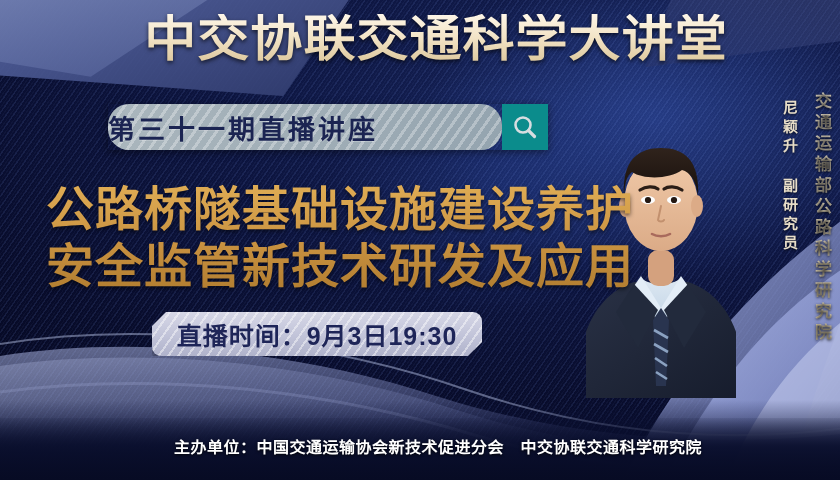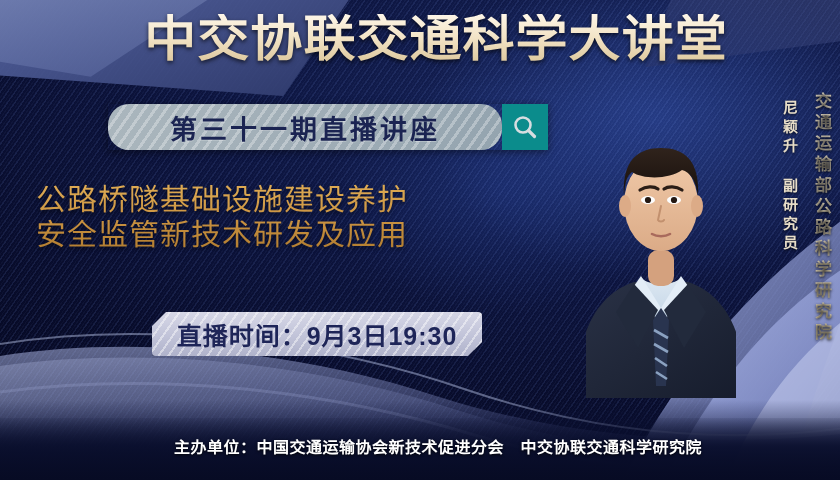--- a/index.html
+++ b/index.html
@@ -95,21 +95,21 @@
   .subbar{
     position:absolute;left:108px;top:104px;
     width:440px;height:46px;
     display:flex;align-items:stretch;
     box-shadow:0 2px 8px rgba(0,0,0,.45);
   }
   .subbar-body{
     position:relative;flex:1;
     background:linear-gradient(90deg,#aab6bd 0%,#9fadb6 55%,#94a4af 100%);
     overflow:hidden;
-    display:flex;align-items:center;justify-content:center;border-radius:21px;
+    display:flex;align-items:center;border-radius:21px;
   }
   .subbar-body::after{
     content:"";position:absolute;inset:0;
     background-image:repeating-linear-gradient(
       -55deg,
       rgba(255,255,255,0.30) 0px,
       rgba(255,255,255,0.30) 3px,
       rgba(255,255,255,0) 3px,
       rgba(255,255,255,0) 9px);
     pointer-events:none;
@@ -122,38 +122,38 @@
   }
   .subbar-icon{
     position:relative;width:46px;
     background:#0b8c8c;
     display:flex;align-items:center;justify-content:center;
   }
   .subbar-icon svg{display:block;}
 
   
   .headline{
-    position:absolute;left:36px;top:182px;
-    font-size:30px;line-height:1.18;
-    font-weight:400;letter-spacing:1px;
+    position:absolute;left:46px;top:182px;
+    font-size:48px;line-height:1.18;
+    font-weight:700;letter-spacing:1px;
     color:#c79340;
     background:linear-gradient(180deg,#e0ad55 0%,#c89140 55%,#b07c2f 100%);
     -webkit-background-clip:text;background-clip:text;
     -webkit-text-fill-color:transparent;
     filter:drop-shadow(0 2px 2px rgba(0,0,0,.55));
     white-space:pre-line;
   }
 
   
   .timebox{
     position:absolute;left:152px;top:312px;
     width:330px;height:44px;
     background:linear-gradient(180deg,#d6d7e6 0%,#c3c5da 50%,#b0b3cb 100%);
     clip-path:polygon(14px 0,100% 0,100% calc(100% - 14px),calc(100% - 14px) 100%,0 100%,0 14px);
-    border-radius:4px;
+    border-radius:9px;
     display:flex;align-items:center;justify-content:center;
     overflow:hidden;
     box-shadow:0 3px 10px rgba(0,0,0,.45);
   }
   .timebox::after{
     content:"";position:absolute;inset:0;
     background-image:repeating-linear-gradient(
       -55deg,
       rgba(255,255,255,0.45) 0px,
       rgba(255,255,255,0.45) 2px,

